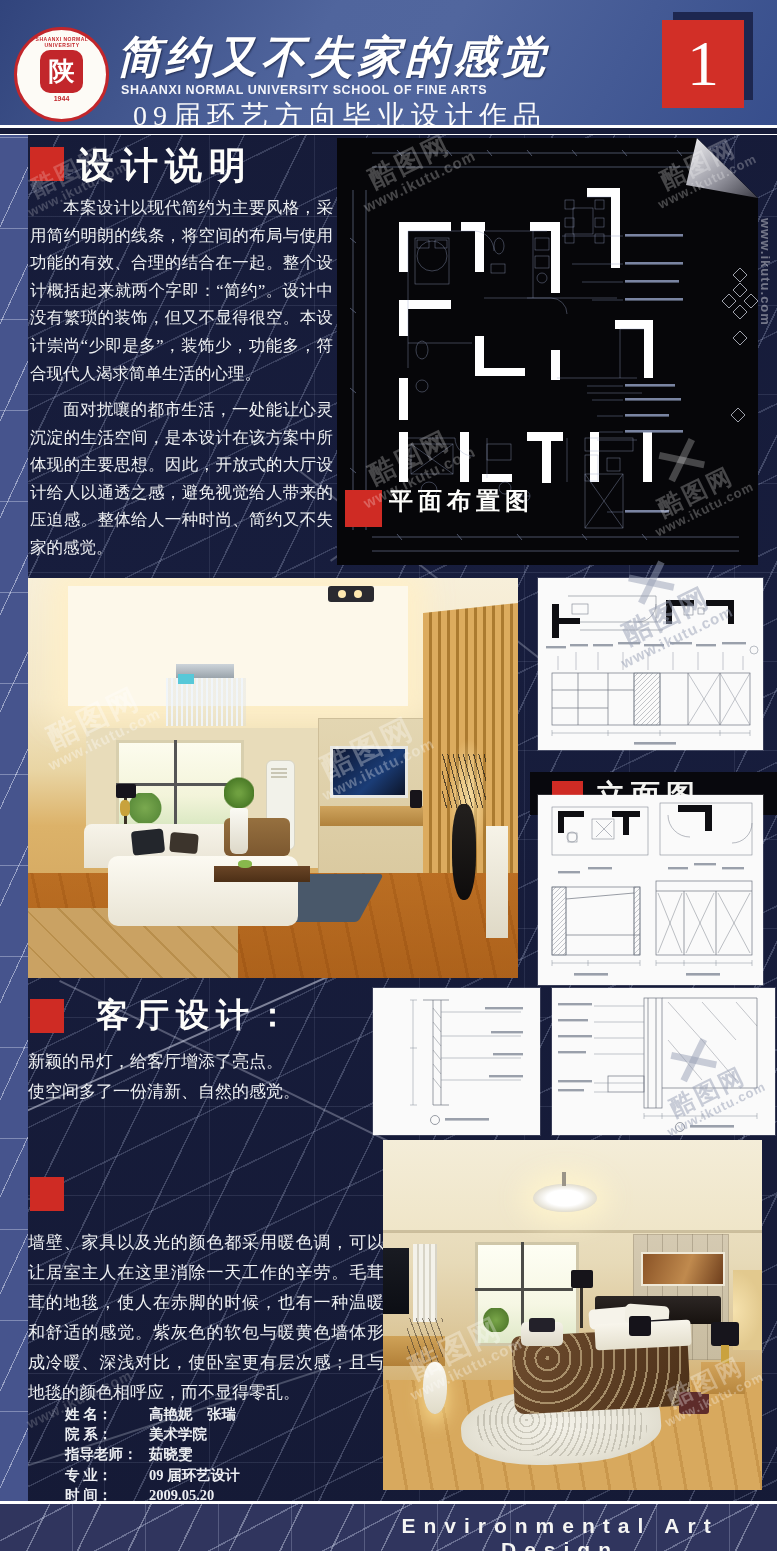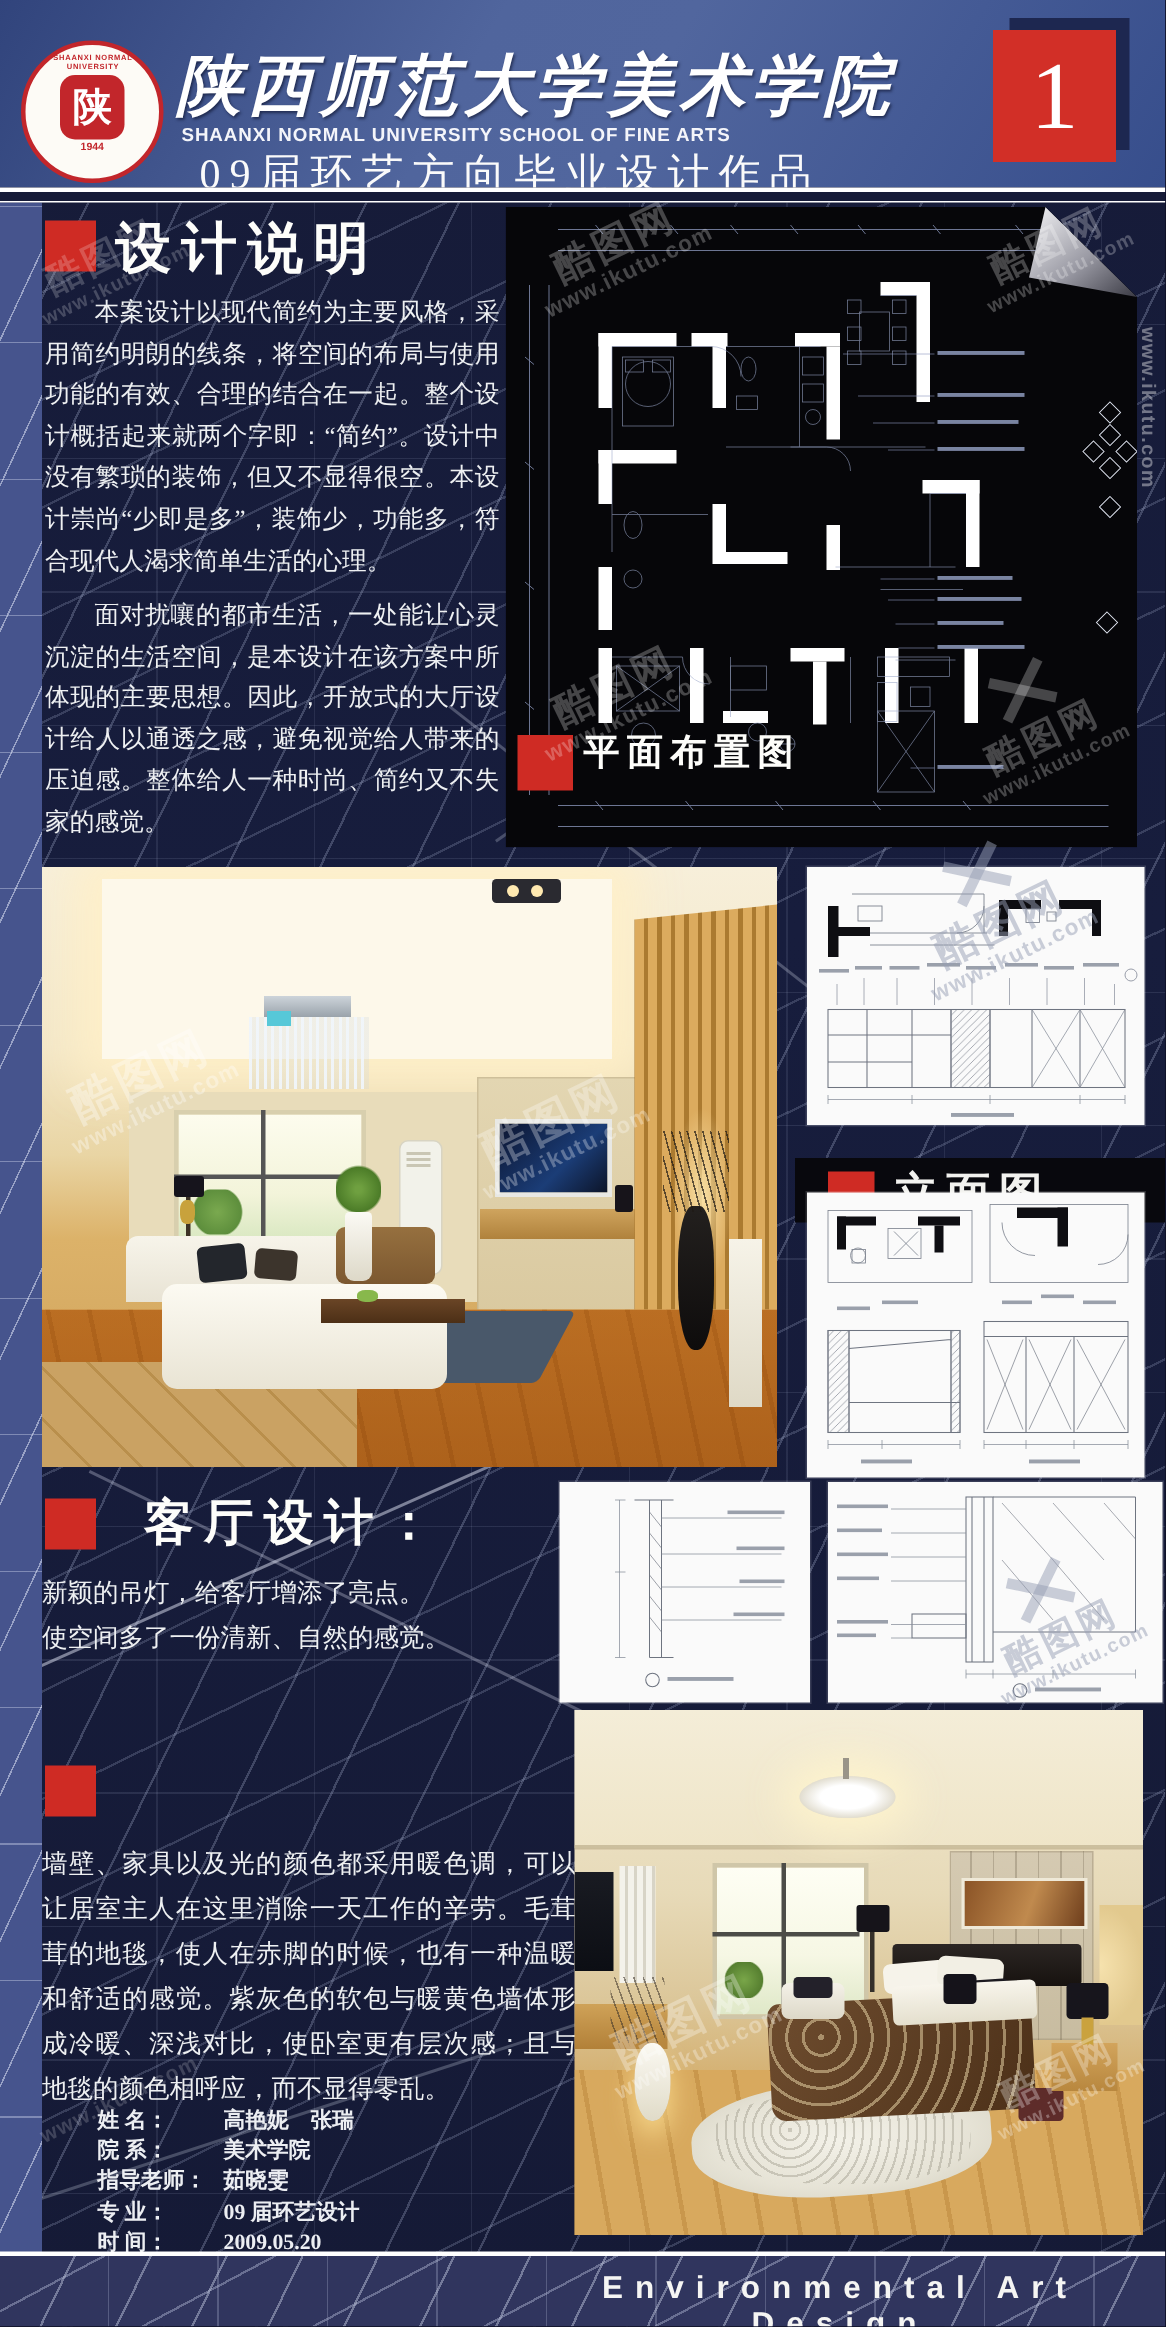--- a/index.html
+++ b/index.html
@@ -96,21 +96,21 @@
 
   <div class="left-strip"></div>
 
   <div class="header">
     <div class="logo">
       <div class="disc"></div>
       <div class="ring-text">SHAANXI NORMAL UNIVERSITY</div>
       <div class="seal">陕</div>
       <div class="year">1944</div>
     </div>
-    <div class="title-cn">陕西师范大学美术学院</div>
+    <div class="title-cn">简约又不失家的感觉</div>
     <div class="title-en">SHAANXI NORMAL UNIVERSITY SCHOOL OF FINE ARTS</div>
     <div class="subtitle">09届环艺方向毕业设计作品</div>
     <div class="badge-shadow"></div>
     <div class="badge">1</div>
   </div>
   <div class="hdr-sep"></div>
 
   <div class="red-sq" style="left:30px;top:147px;width:34px;height:34px;"></div>
   <div class="h-big" style="left:77px;top:141px;font-size:37px;">设计说明</div>
   <div class="para indent" style="left:30px;top:396px;width:303px;font-size:16.5px;line-height:27.6px;">面对扰嚷的都市生活，一处能让心灵沉淀的生活空间，是本设计在该方案中所体现的主要思想。因此，开放式的大厅设计给人以通透之感，避免视觉给人带来的压迫感。整体给人一种时尚、简约又不失家的感觉。</div>

